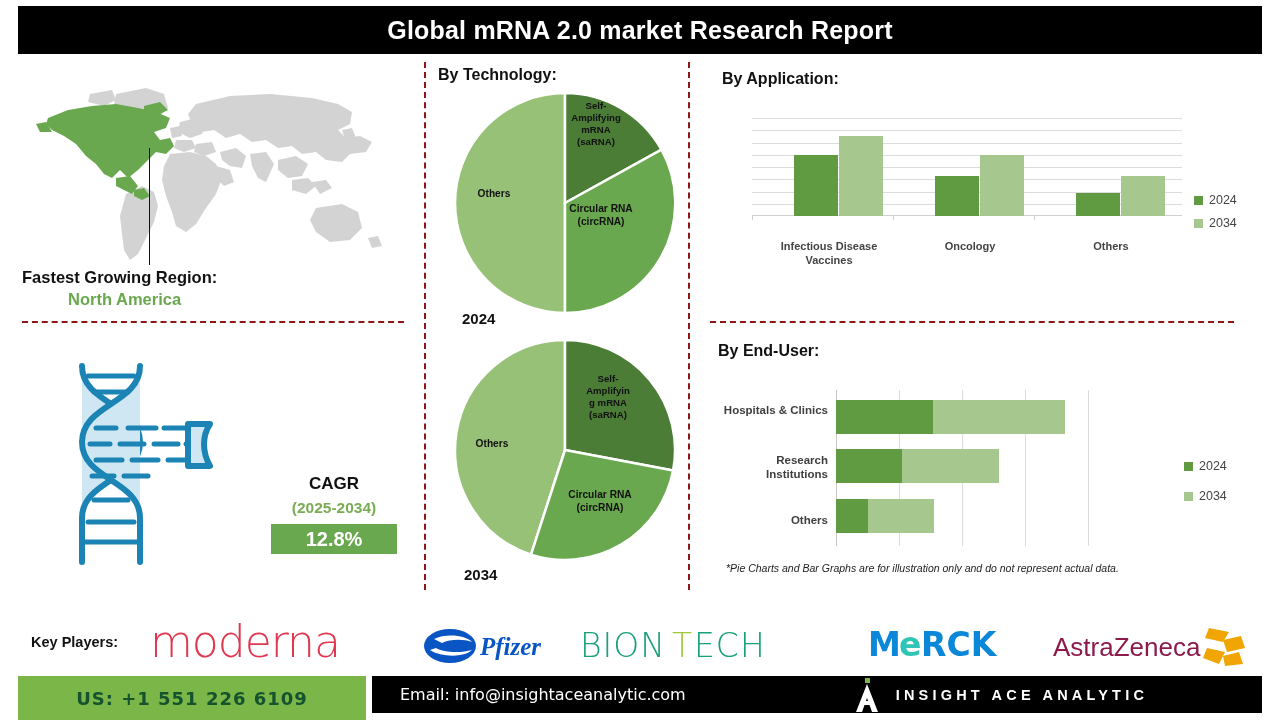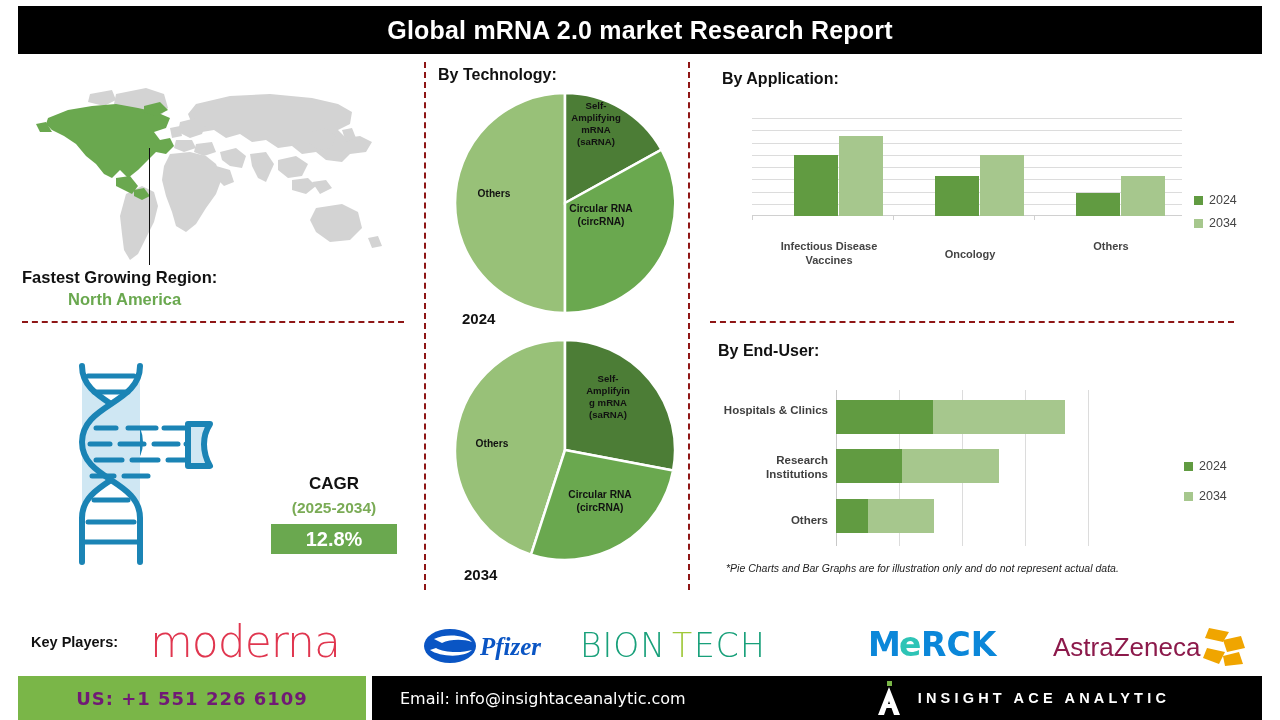--- a/index.html
+++ b/index.html
@@ -124,26 +124,26 @@
   .logo-biontech { left: 580px; top: 628px; }
   .logo-merck { left: 868px; top: 626px; }
   .logo-astrazeneca { left: 1053px; top: 626px; }
 
   
   .footer-left {
     position: absolute; left: 18px; top: 676px; width: 348px; height: 44px;
     background: #7ab648; display: flex; align-items: center; justify-content: center;
   }
   .footer-left span {
-    font-size: 18px; font-weight: bold; color: #701a75; letter-spacing: 1px;
+    font-size: 18px; font-weight: bold; color: #14532d; letter-spacing: 1px;
     font-family: "DejaVu Sans", sans-serif;
   }
   .footer-right {
-    position: absolute; left: 372px; top: 676px; width: 890px; height: 44px;
-    background: #000000; display: flex; align-items: center; gap: 22px;
+    position: absolute; left: 372px; top: 676px; width: 890px; height: 37px;
+    background: #000000; display: flex; align-items: center;
   }
   .footer-email {
     margin-left: 28px; color: #fff; font-size: 16px;
     font-family: "DejaVu Sans", sans-serif;
   }
   .brand-block { display: flex; align-items: center; margin-left: 168px; }
   .brand-name {
     color: #fff; font-size: 14.5px; letter-spacing: 4.2px; font-weight: bold;
     margin-left: 16px;
   }
@@ -311,21 +311,21 @@
       <div class="tickmark" style="left:-42px;"></div>
     </div>
     <div class="colgroup" style="left:324px; width:90px;">
       <div class="colbar y2024" style="height:23.3px;"></div>
       <div class="colbar y2034" style="height:40.4px;"></div>
       <div class="tickmark" style="left:-42px;"></div>
     </div>
   </div>
 
   <div class="cat-label" style="left:760px; top:240px; width:138px;">Infectious Disease Vaccines</div>
-  <div class="cat-label" style="left:908px; top:248px; width:124px;">Oncology</div>
+  <div class="cat-label" style="left:908px; top:240px; width:124px;">Oncology</div>
   <div class="cat-label" style="left:1052px; top:240px; width:118px;">Others</div>
 
   <div class="legend" style="left:1194px; top:193px;">
     <div class="legend-row">
       <div class="legend-sw" style="background:#619b41;"></div>
       <div class="legend-txt">2024</div>
     </div>
     <div class="legend-row">
       <div class="legend-sw" style="background:#a6c78d;"></div>
       <div class="legend-txt">2034</div>

